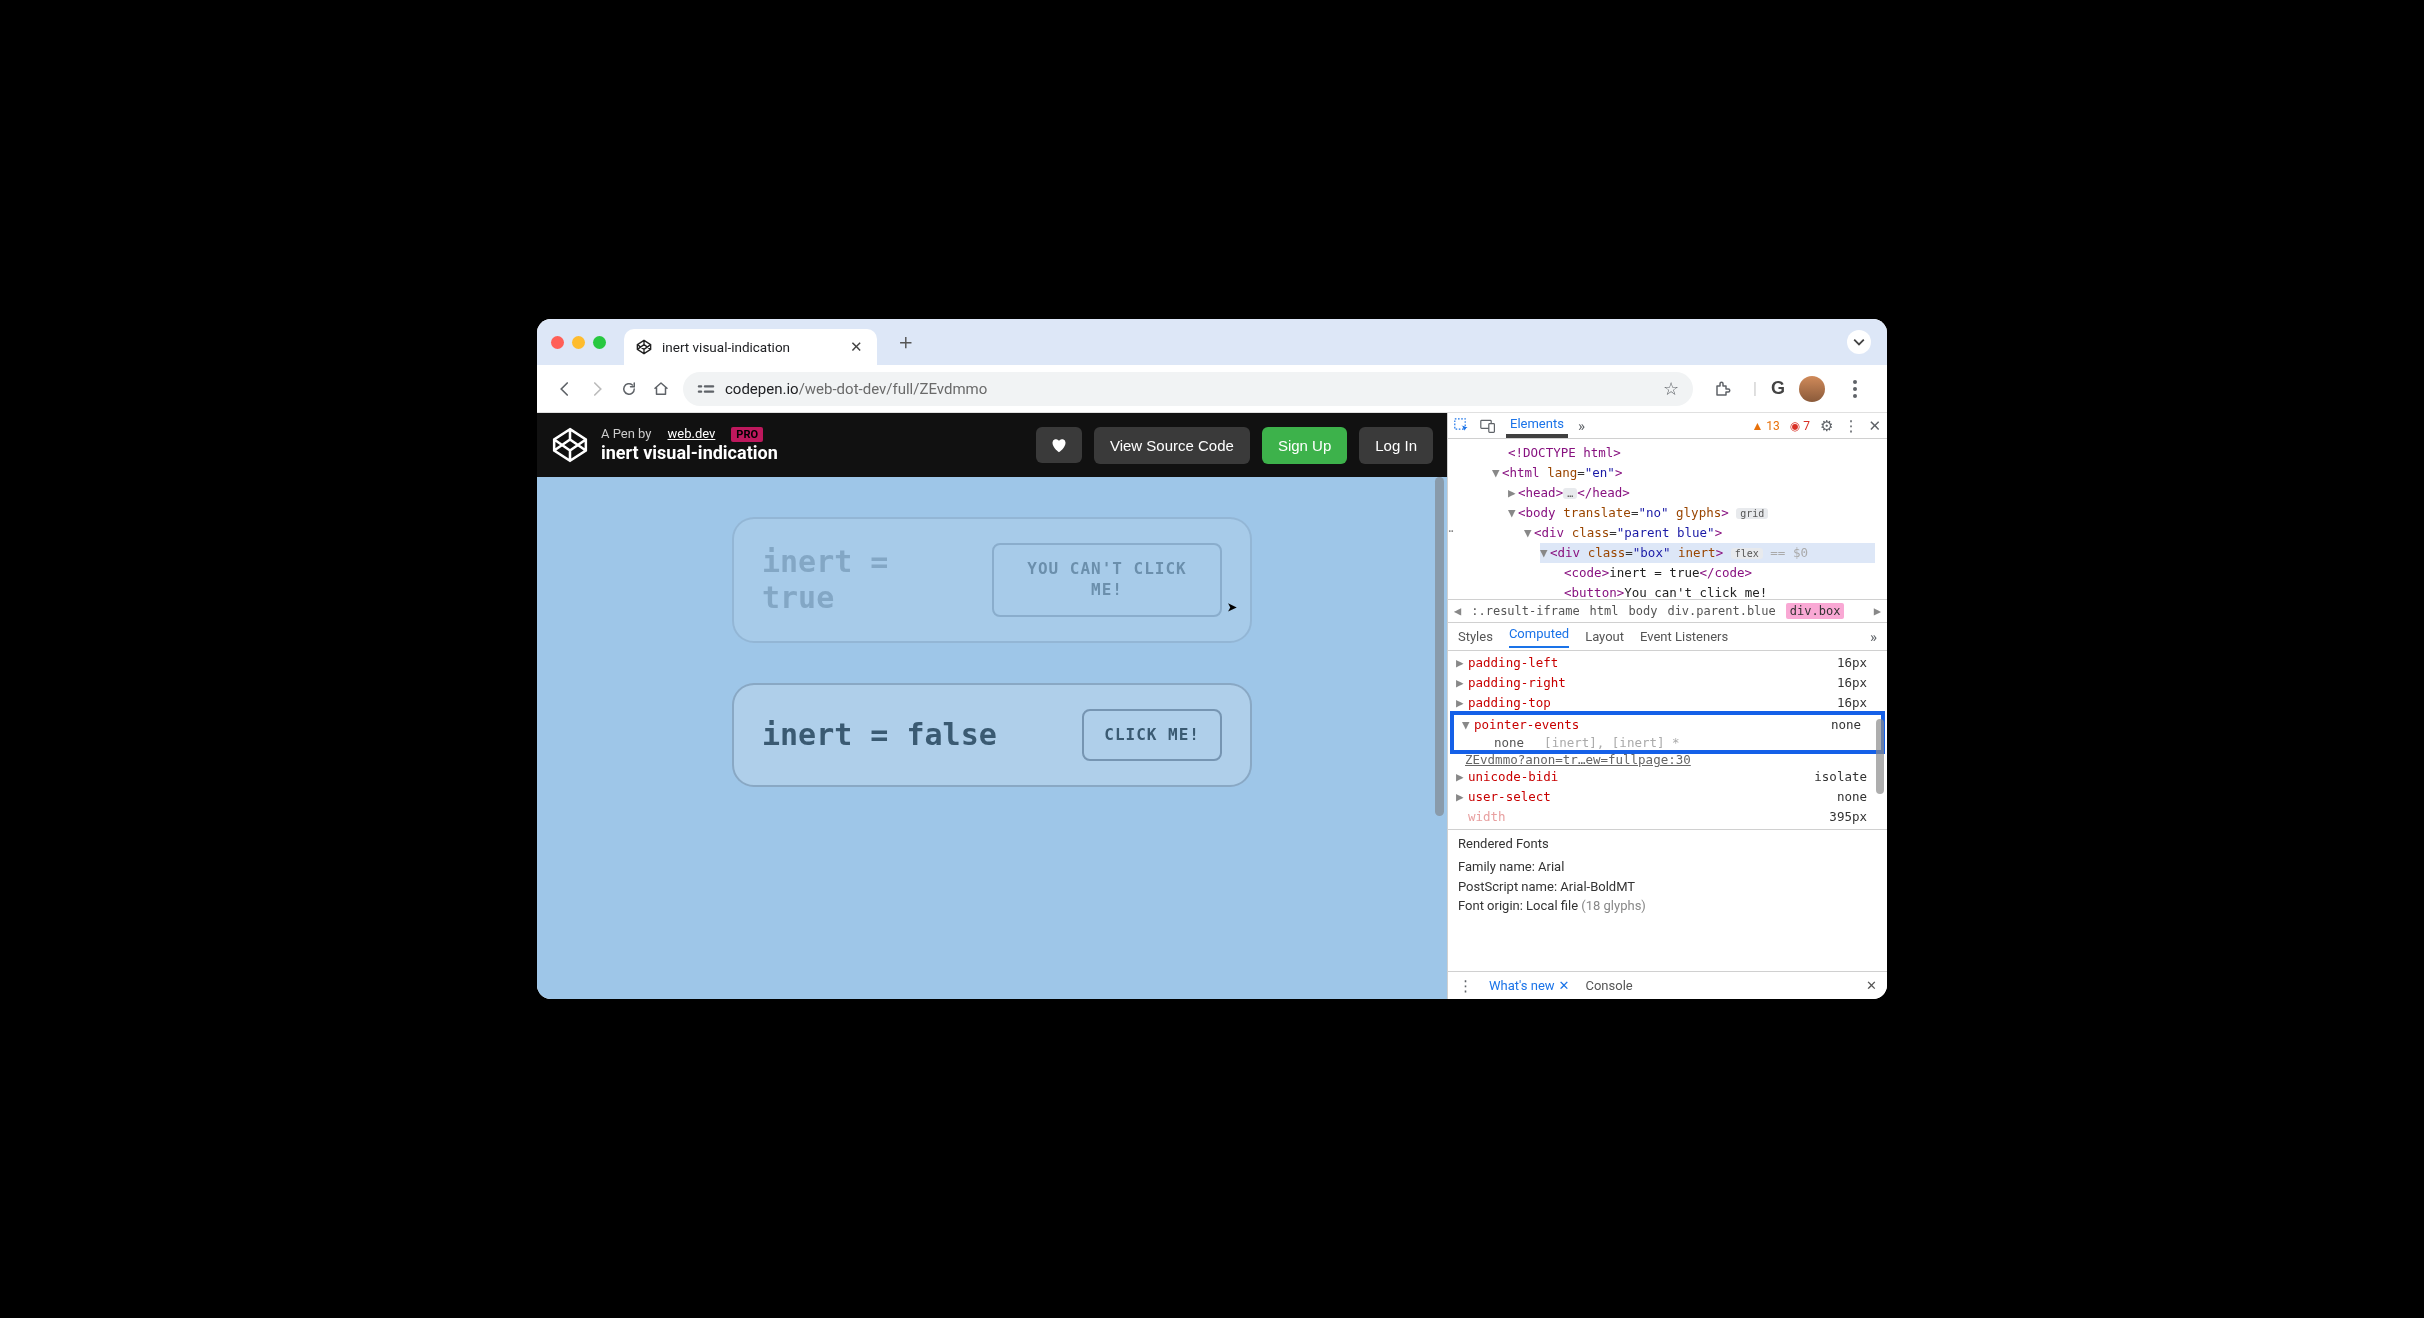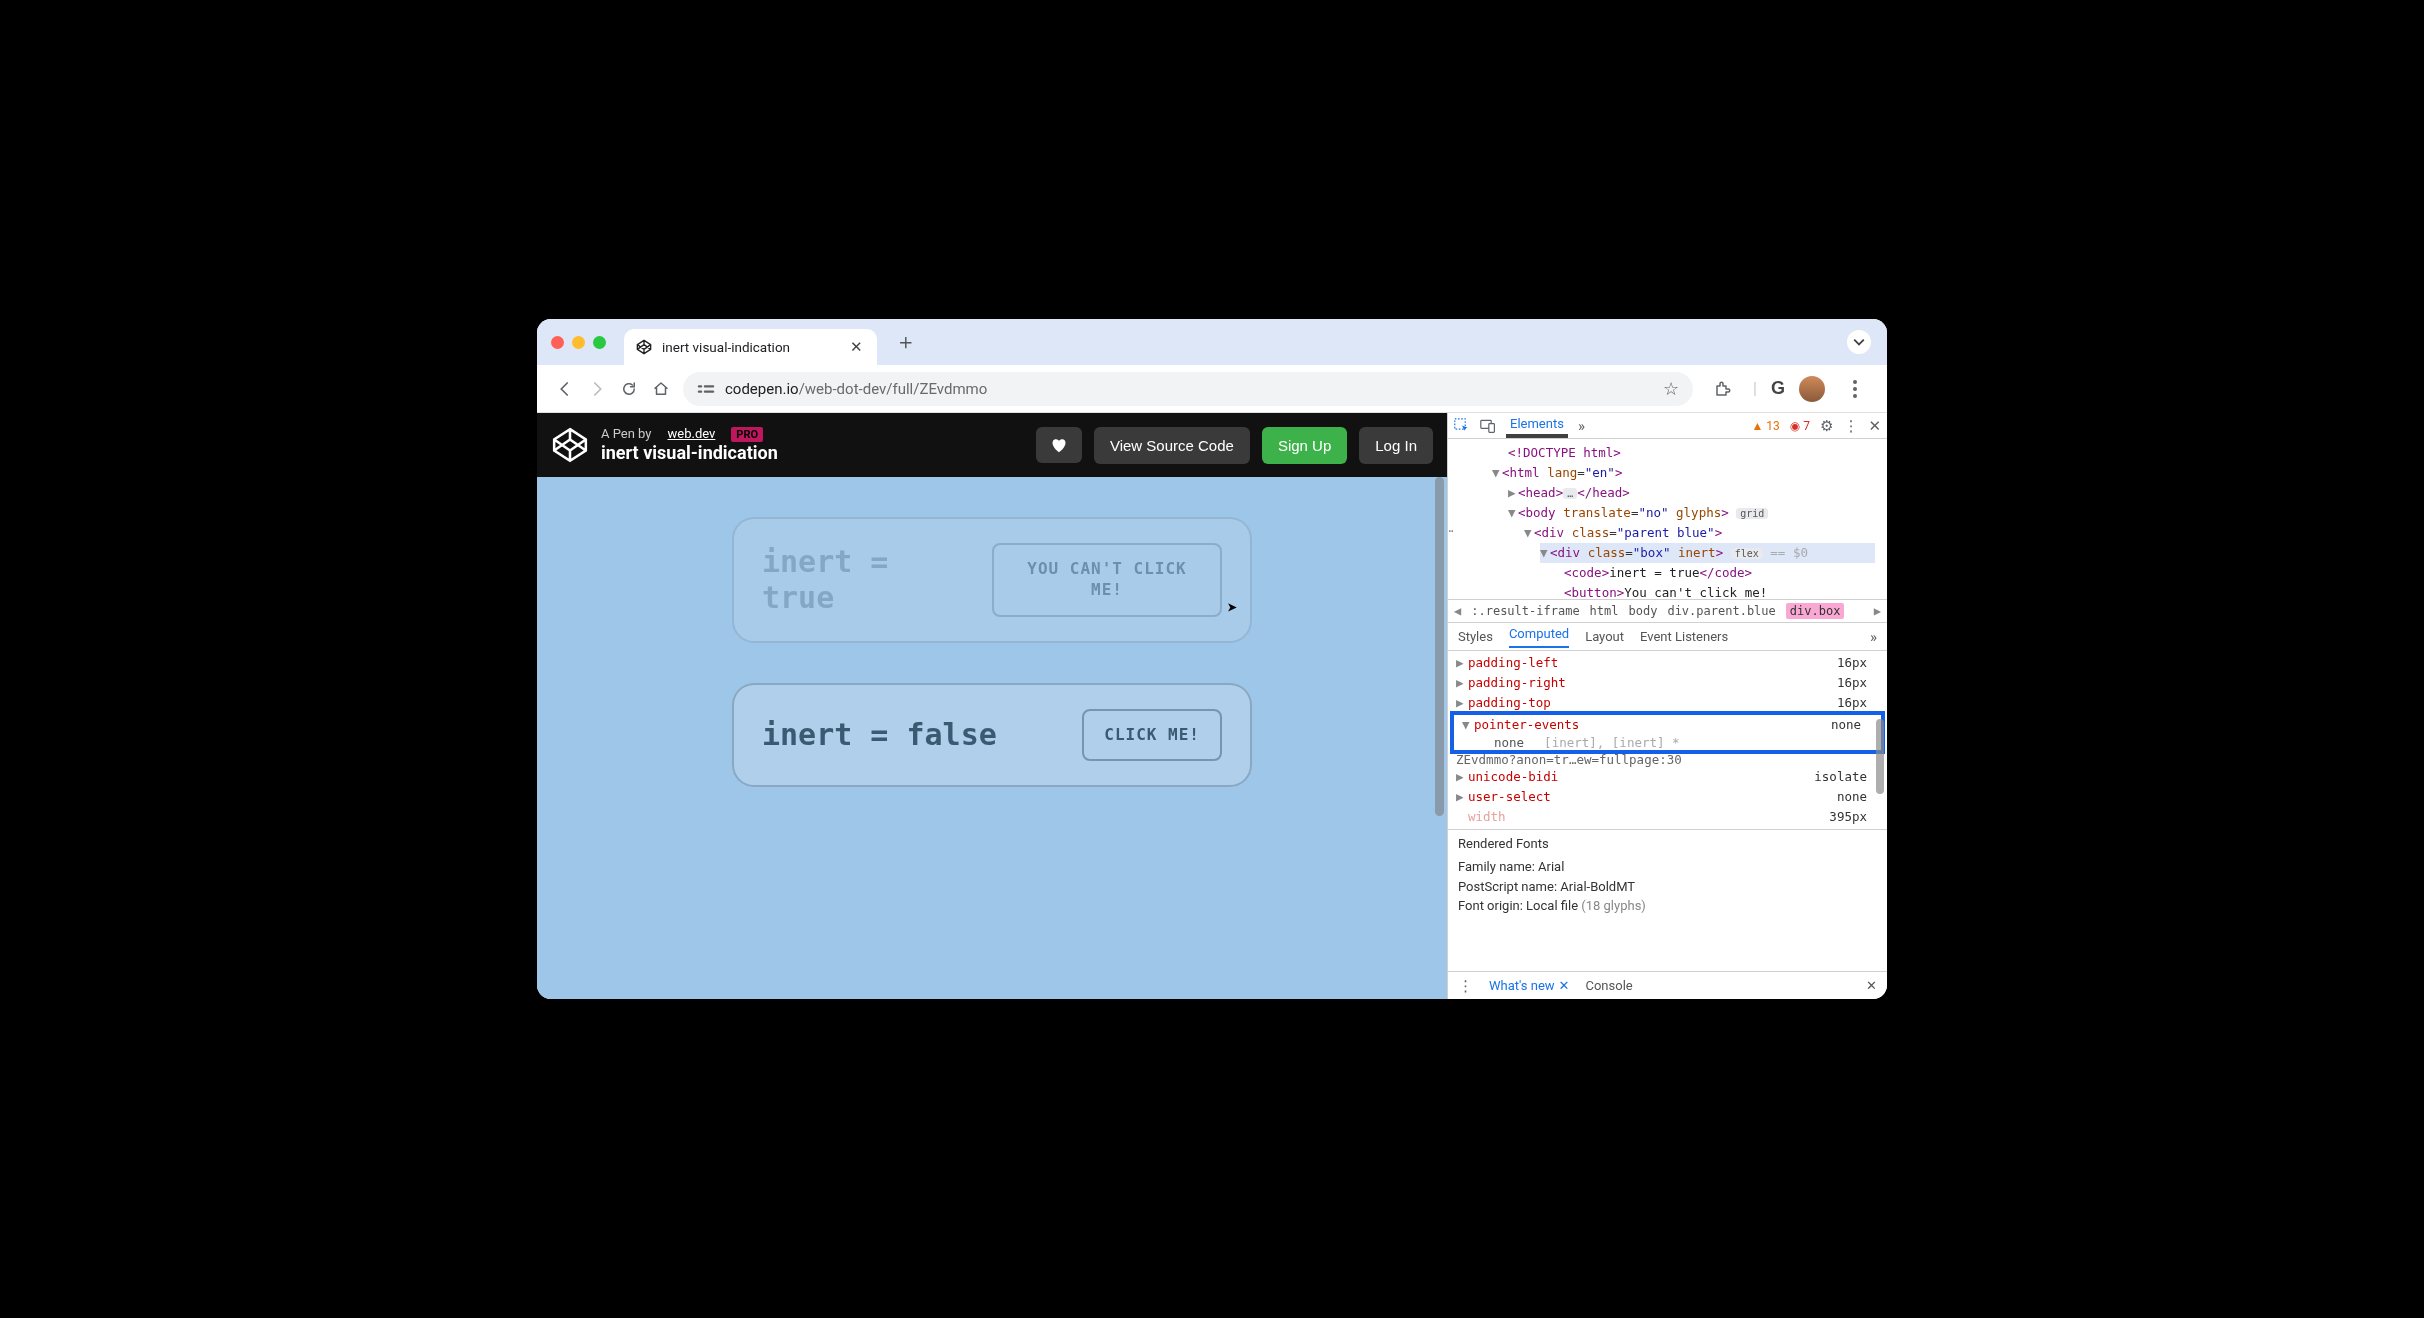--- a/index.html
+++ b/index.html
@@ -208,21 +208,21 @@
     padding:2px 0;
   }
   .prow{display:flex;padding:0 8px;line-height:1.6;align-items:baseline;}
   .prow .tri{color:#888;width:12px;}
   .prow .pname{color:#c80000;}
   .prow .pval{margin-left:auto;color:#333;padding-right:12px;}
   .prow.faded .pname{color:#e8a0a0;}
   .highlight-box{border:4px solid #1560e8;margin:-2px 2px;}
   .sub{padding-left:40px;color:#555;display:flex;gap:20px;}
   .sub .srcsel{color:#aaa;}
-  .srcline{padding-left:8px;color:#666;white-space:nowrap;overflow:hidden;}
+  .srcline{padding-left:17px;color:#666;text-decoration:underline;white-space:nowrap;overflow:hidden;}
   .dt-fonts{
     border-top:1px solid #d0d0d0;
     padding:6px 10px;
     font-size:13px;
   }
   .dt-fonts .hdr{font-weight:400;color:#333;margin-bottom:6px;}
   .dt-fonts .fl{color:#333;line-height:1.5;}
   .dt-fonts .gl{color:#888;}
   .dt-drawer{
     border-top:1px solid #d0d0d0;

